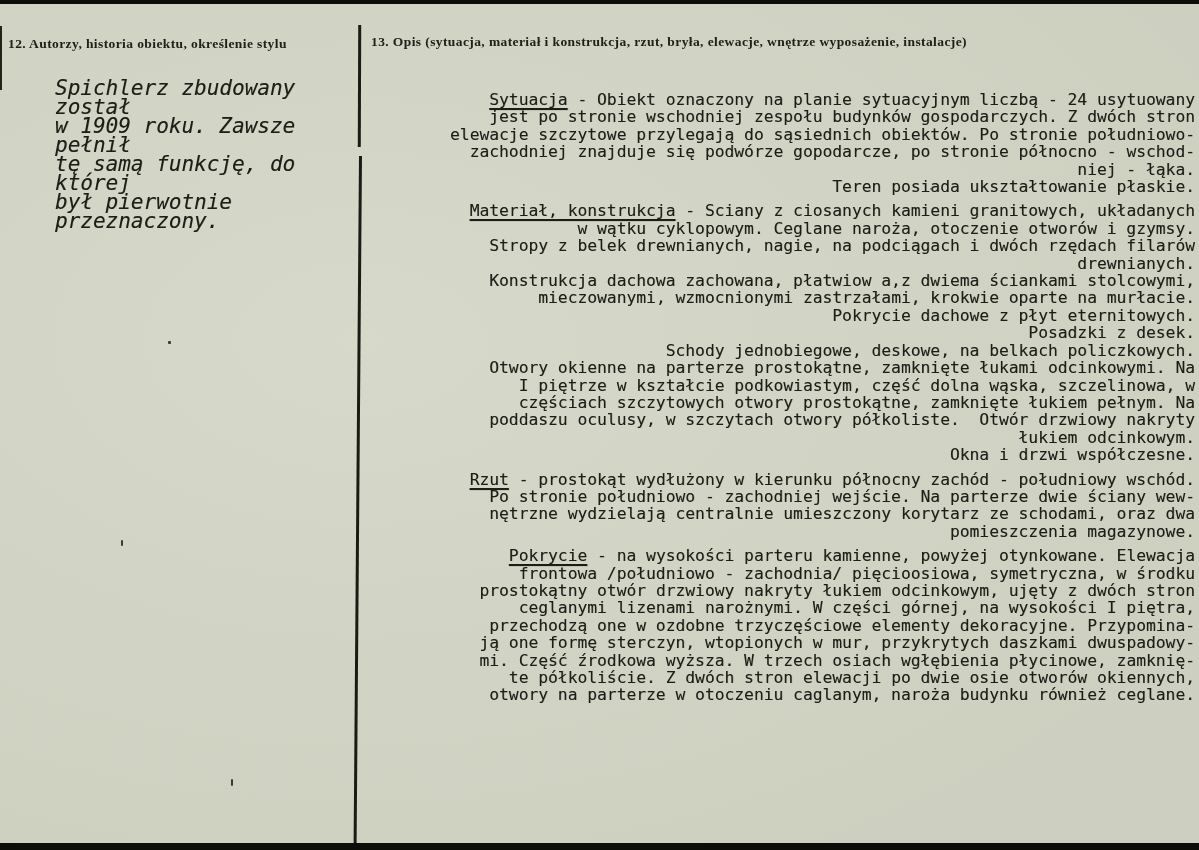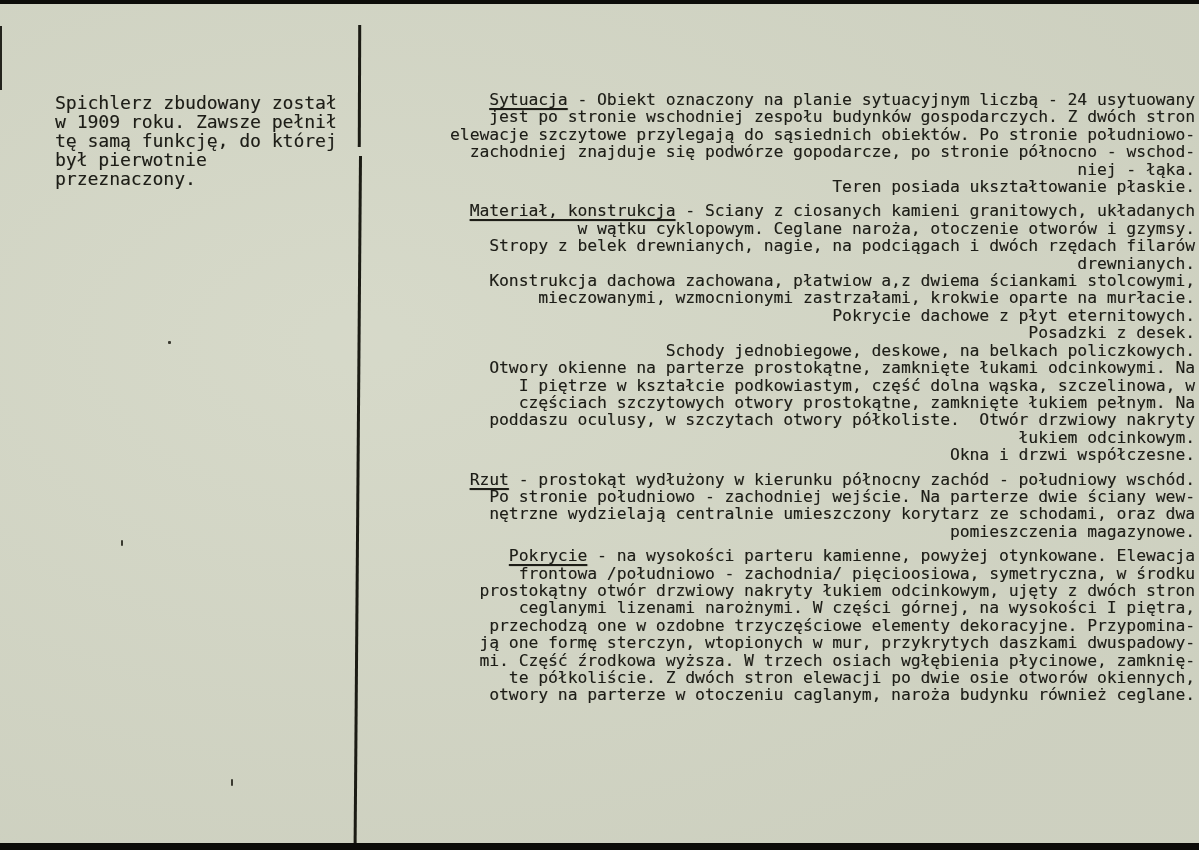--- a/index.html
+++ b/index.html
@@ -40,24 +40,25 @@
   .form-header.right { left: 371px; top: 34px; }
 
   .typed {
     white-space: pre-wrap;
     font-family: "DejaVu Sans Mono", monospace;
     color: #1d1d17;
     text-shadow: 0.4px 0.3px 0 rgba(29,29,23,0.35);
   }
   .left-body {
     position: absolute;
-    left: 55px; top: 93px;
+    left: 55px; top: 79px;
     width: 300px;
-    font-size: 18px;
+    font-size: 21px;
     line-height: 19px;
+    font-style: italic;
   }
   .sections {
     position: absolute;
     left: 413px; top: 91px;
     width: 782px;
   }
   .section {
     margin: 0 0 7px 0;
     font-size: 16.3px;
     line-height: 17.4px;
@@ -78,21 +79,23 @@
 <body>
 
 <div class="page">
   <div class="edge top"></div>
   <div class="edge bottom"></div>
   <div class="edge-left-sliver"></div>
 
   <div class="divider-seg s1"></div>
   <div class="divider-seg s2"></div>
 
+  <div class="form-header left">12. Autorzy, historia obiektu, określenie stylu</div>
 
+  <div class="form-header right">13. Opis (sytuacja, materiał i konstrukcja, rzut, bryła, elewacje, wnętrze wyposażenie, instalacje)</div>
 
   <div class="typed left-body">Spichlerz zbudowany został
 w 1909 roku. Zawsze pełnił
 tę samą funkcję, do której
 był pierwotnie przeznaczony.</div>
 
   <div class="sections">
       <p class="typed section"><span class="head">Sytuacja</span><span> - Obiekt oznaczony na planie sytuacyjnym liczbą - 24 usytuowany
 jest po stronie wschodniej zespołu budynków gospodarczych. Z dwóch stron
 elewacje szczytowe przylegają do sąsiednich obiektów. Po stronie południowo-

